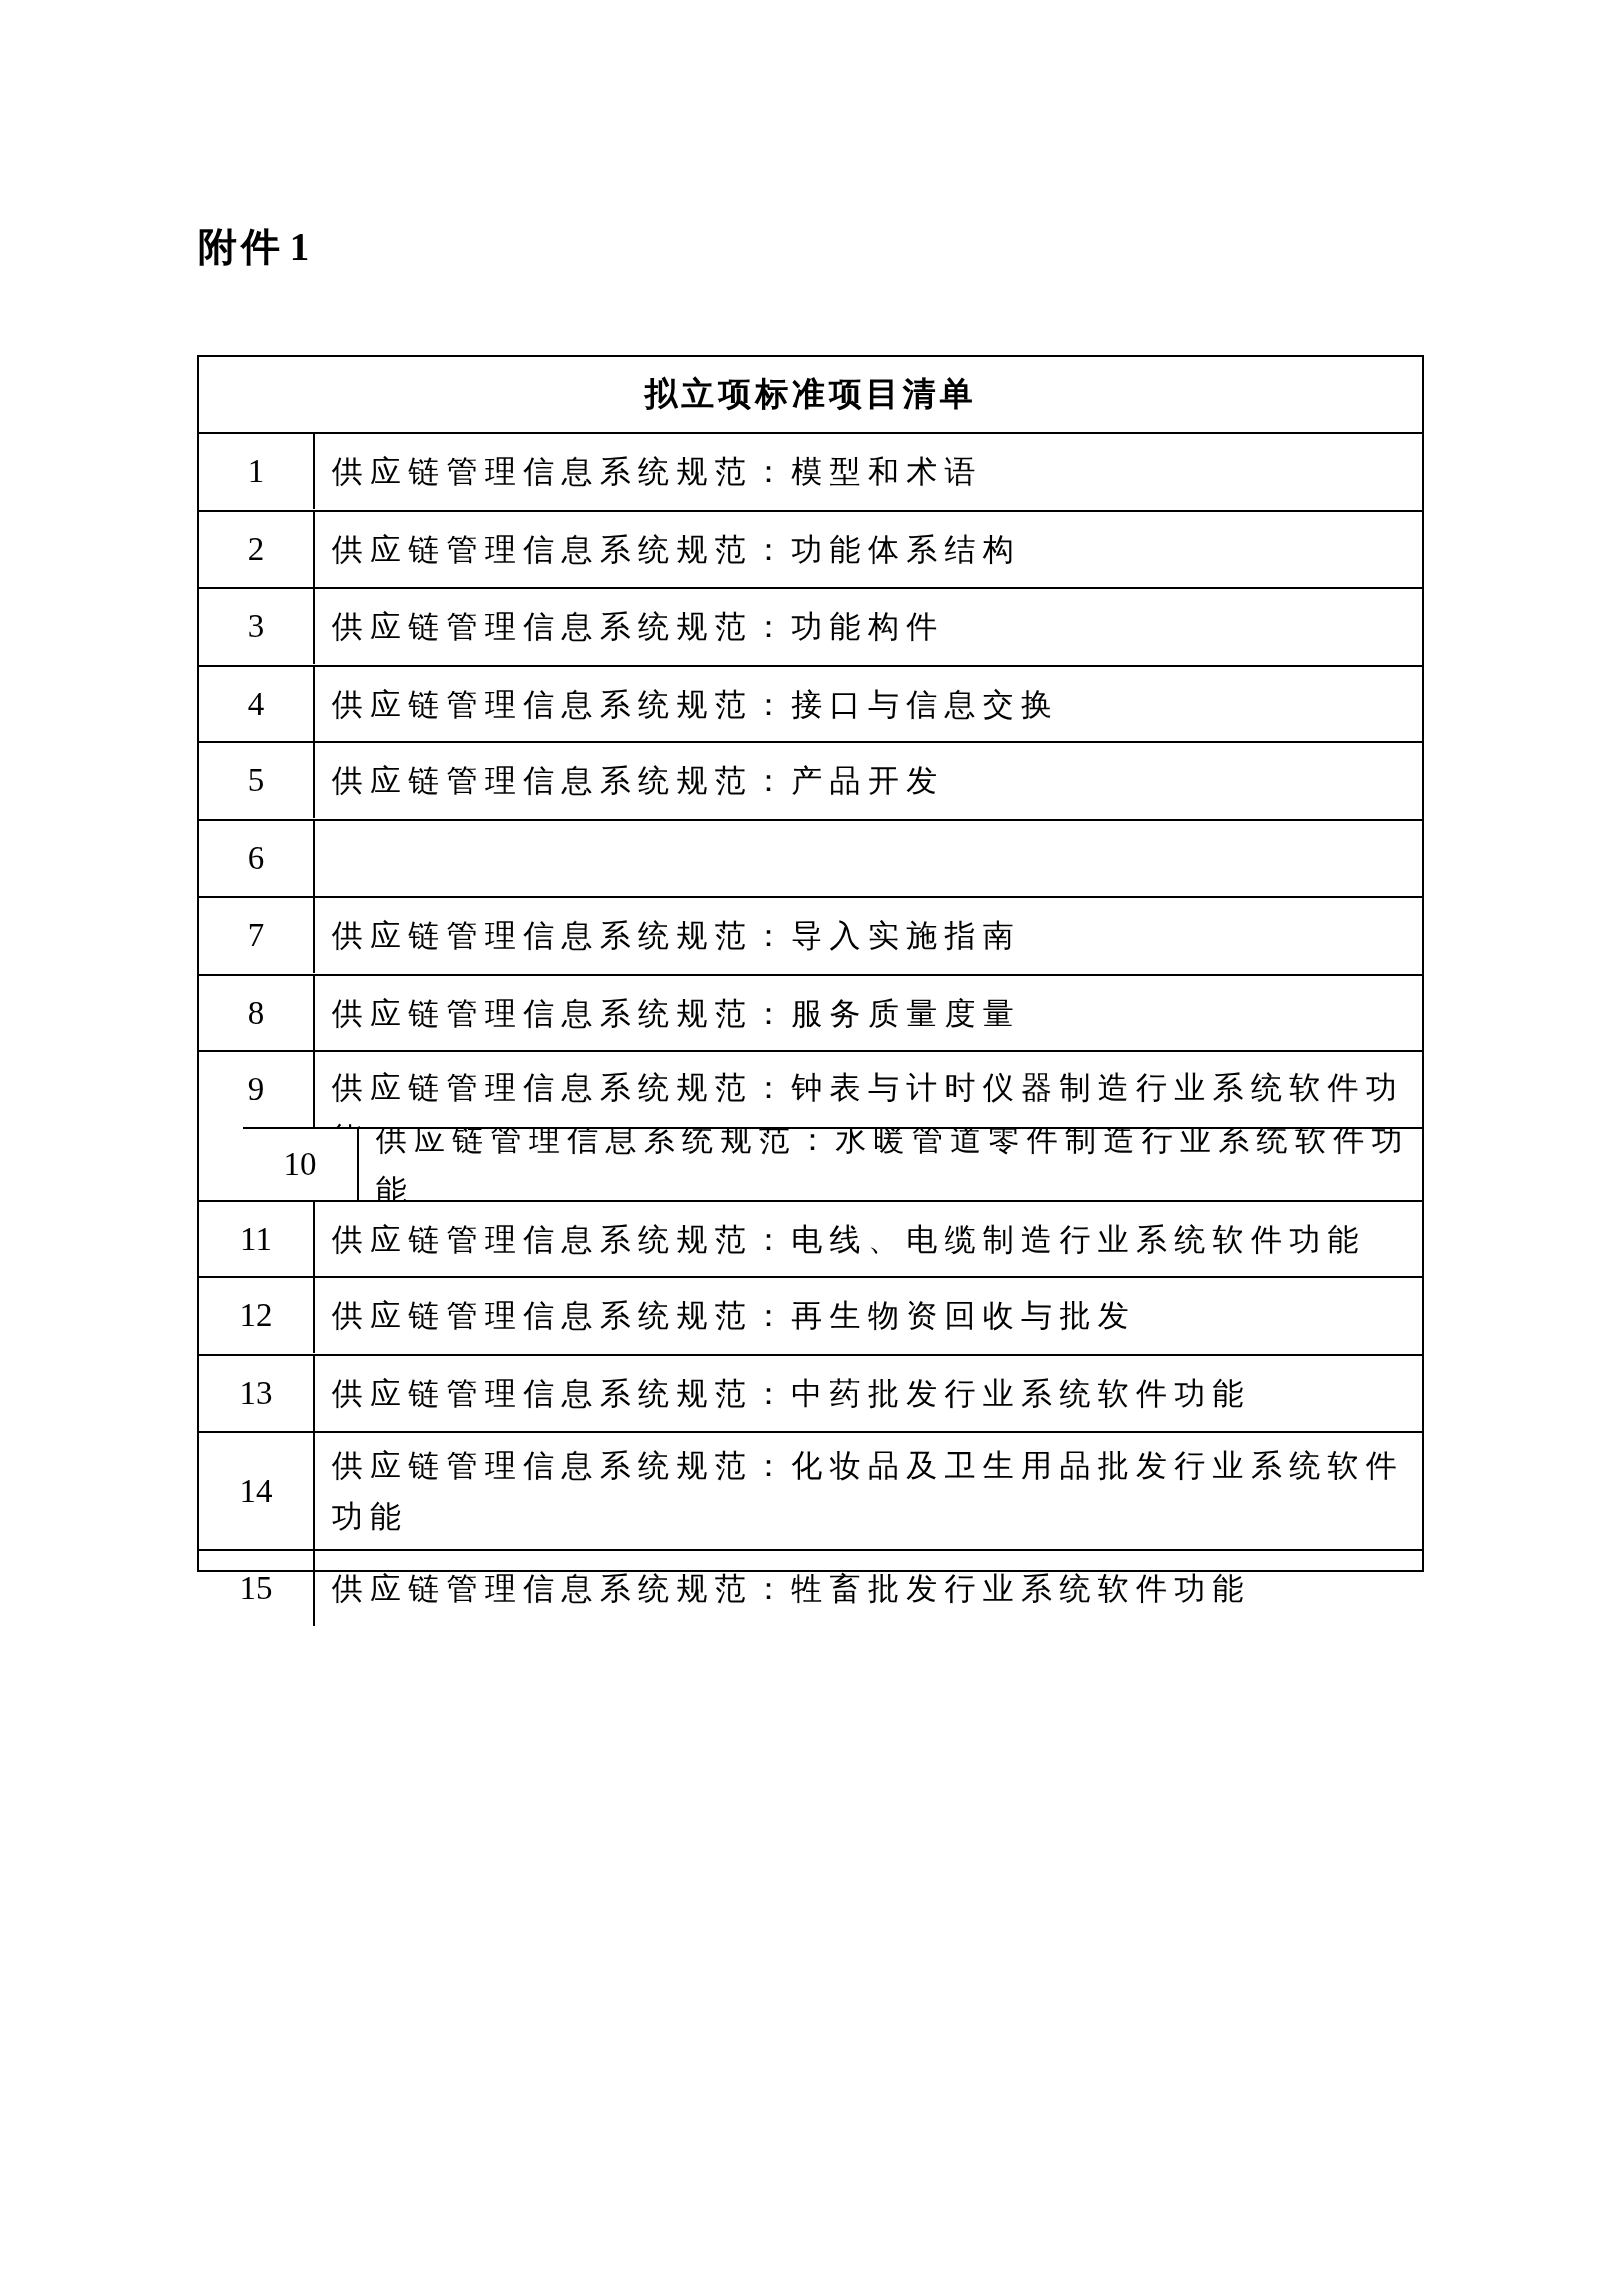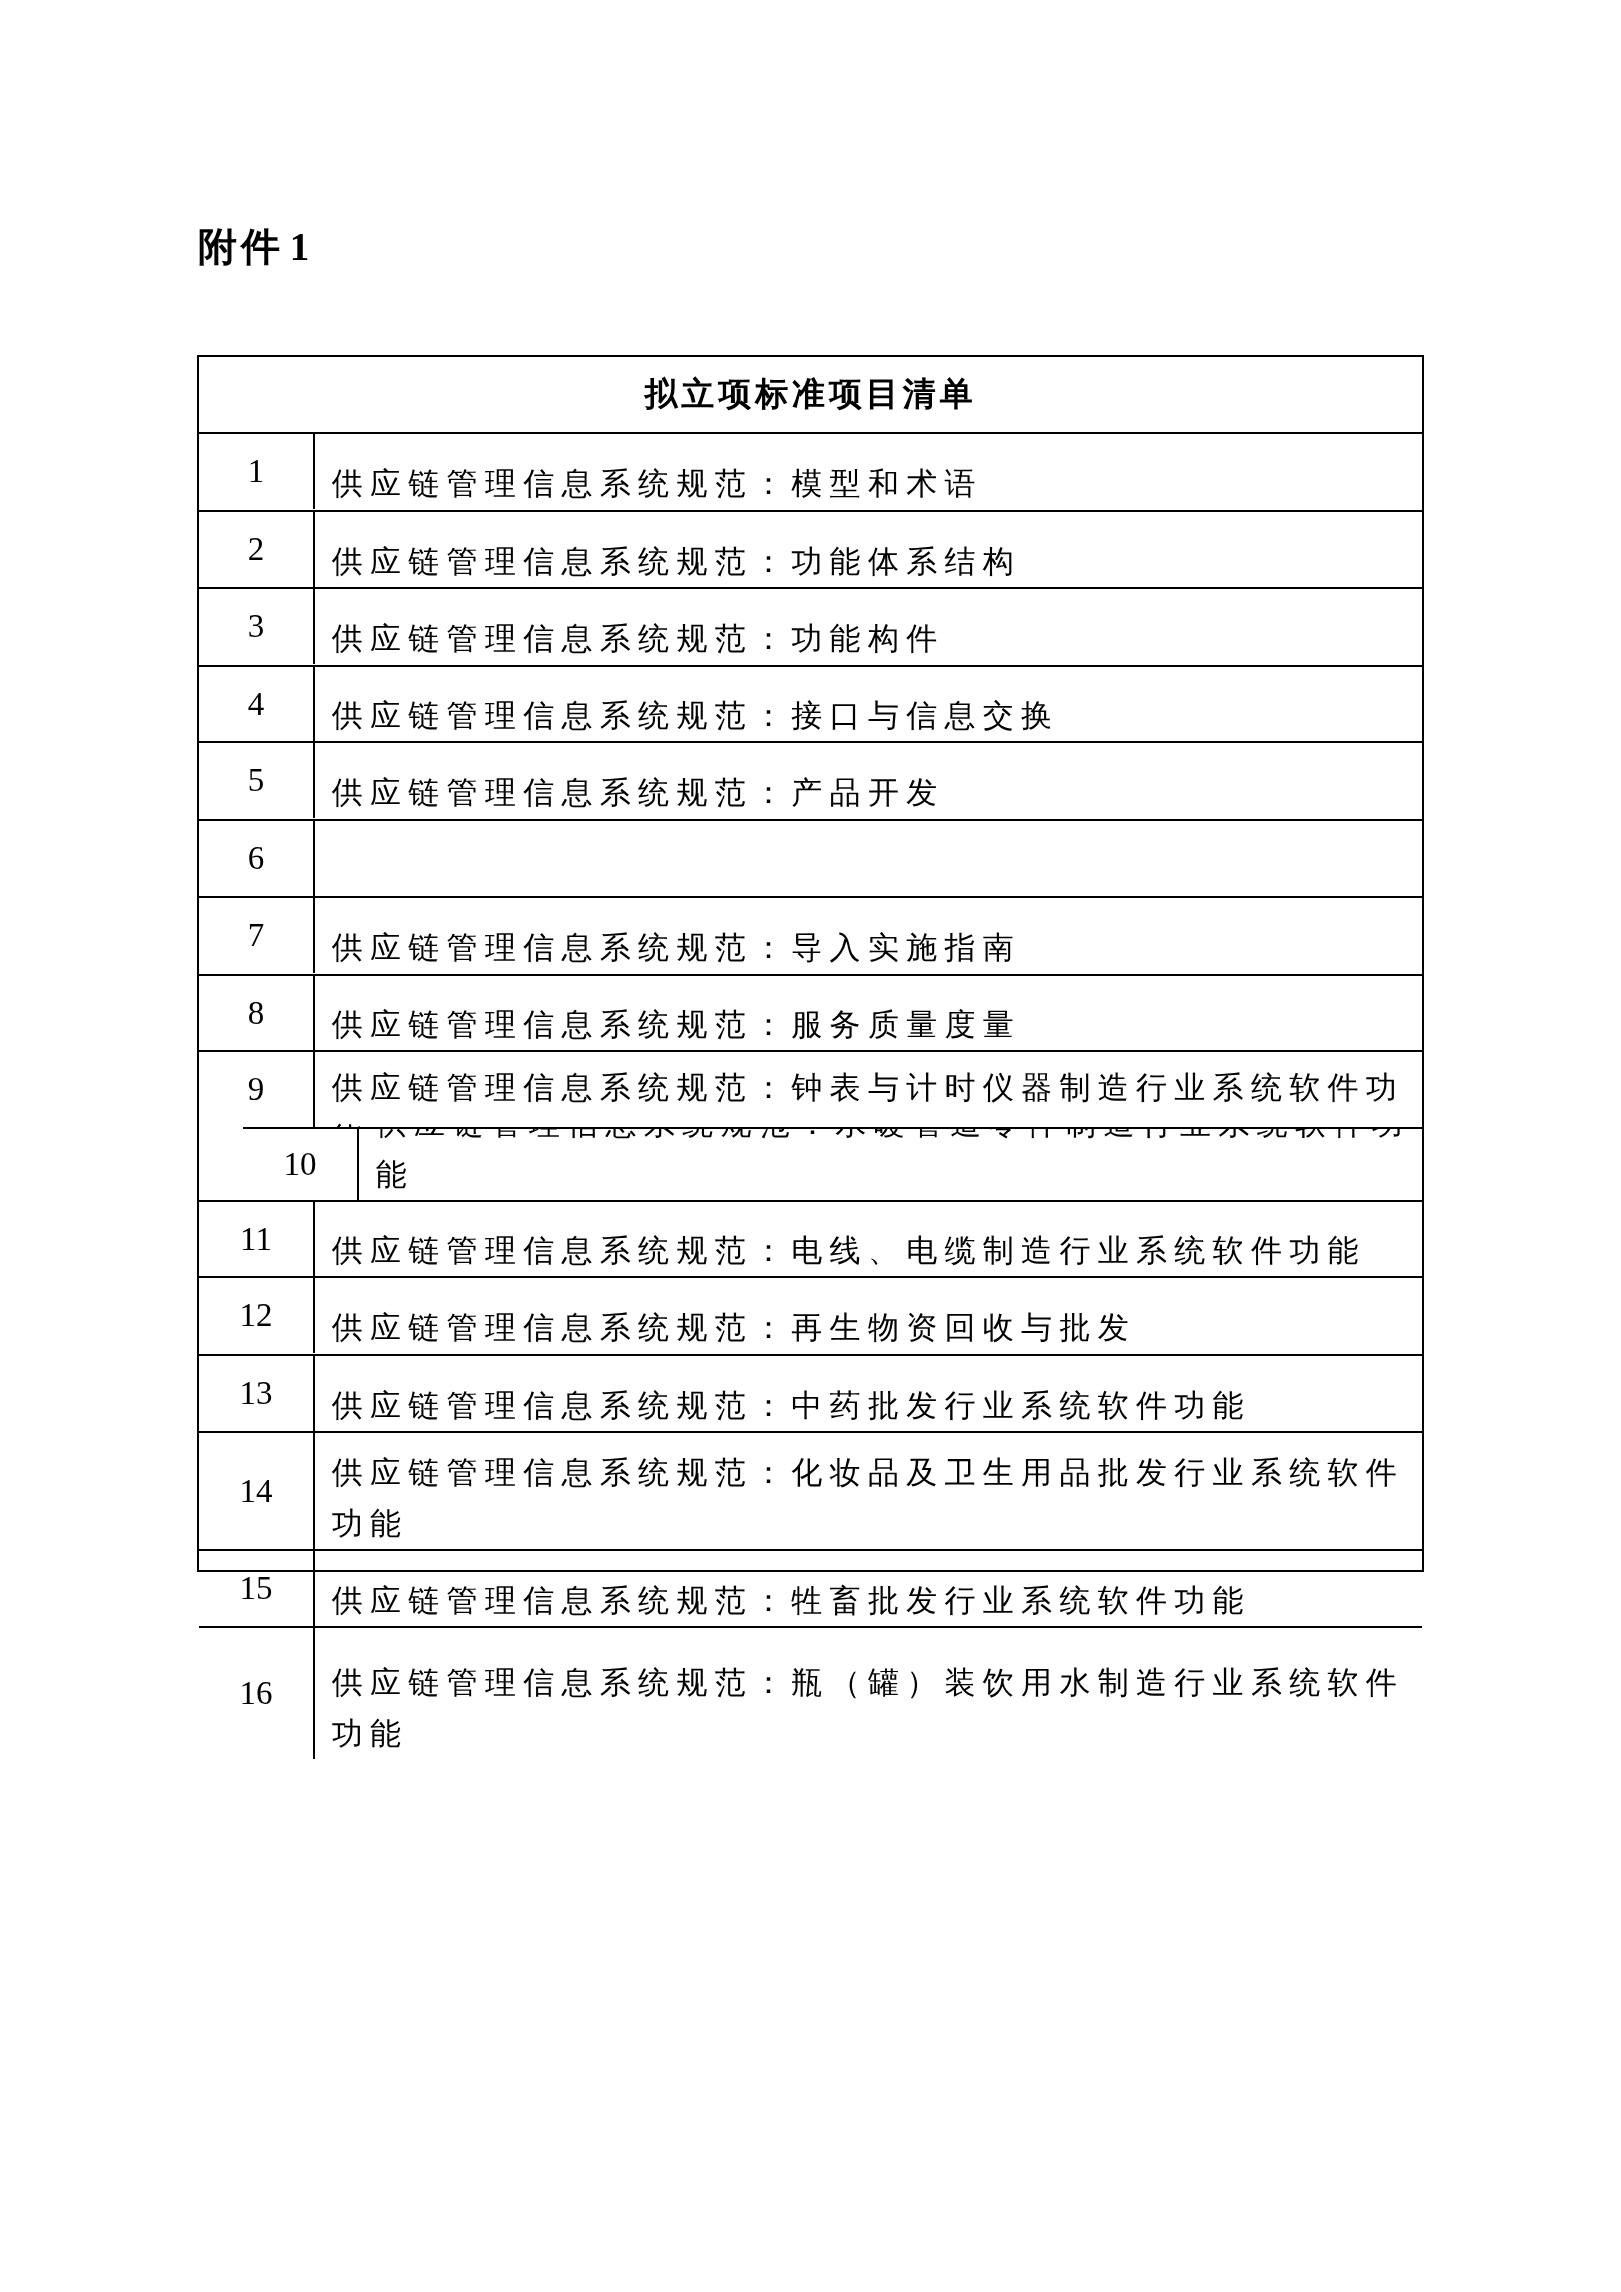--- a/index.html
+++ b/index.html
@@ -12,21 +12,21 @@
            border: 2.5px solid #000; box-sizing: border-box; }
   .row { position: absolute; left: 0; right: 0; border-top: 2.5px solid #000; box-sizing: border-box; }
   .header-row { position: absolute; left: 0; right: 0; top: 0; height: 75px;
                 display: flex; align-items: center; justify-content: center; }
   .header-title { font-family: "DejaVu Sans", "Liberation Sans", sans-serif; font-weight: bold;
                   font-size: 33px; letter-spacing: 3.9px; }
   .num-cell { position: absolute; left: 0; top: 0; bottom: 0; width: 114px;
               border-right: 2px solid #000; display: flex; align-items: center; justify-content: center;
               font-family: "Liberation Serif", "DejaVu Serif", serif; font-size: 33px; }
   .text-cell { position: absolute; left: 116px; right: 0; top: 0; bottom: 0; overflow: hidden;
-               padding: 0 11.8px 0 16.7px; box-sizing: border-box; display: flex; align-items: flex-end; }
+               padding: 0 11.8px 0 16.7px; box-sizing: border-box; display: flex; align-items: center; }
   .text-cell.clip { align-items: flex-start; padding-top: 9.8px; }
   .item-text { font-family: "DejaVu Sans", "Liberation Sans", sans-serif; font-size: 31px;
                letter-spacing: 7.3px; line-height: 51px; word-break: break-all; }
 </style>
 </head>
 <body>
 
 <div class="attach-label">
   <span>附件</span><span class="num">1</span>
 </div>
@@ -116,20 +116,14 @@
     <div class="text-cell">
         <span class="item-text">供应链管理信息系统规范：化妆品及卫生用品批发行业系统软件功能</span>
       </div>
   </div>
   <div class="row" style="top:1192px;height:77px;">
     <div class="num-cell">15</div>
     <div class="text-cell">
         <span class="item-text">供应链管理信息系统规范：牲畜批发行业系统软件功能</span>
       </div>
   </div>
-  <div class="row" style="top:1269px;height:133px;">
-    <div class="num-cell">16</div>
-    <div class="text-cell">
-        <span class="item-text">供应链管理信息系统规范：瓶（罐）装饮用水制造行业系统软件功能</span>
-      </div>
-  </div>
 </div>
 
 
 </body></html>

